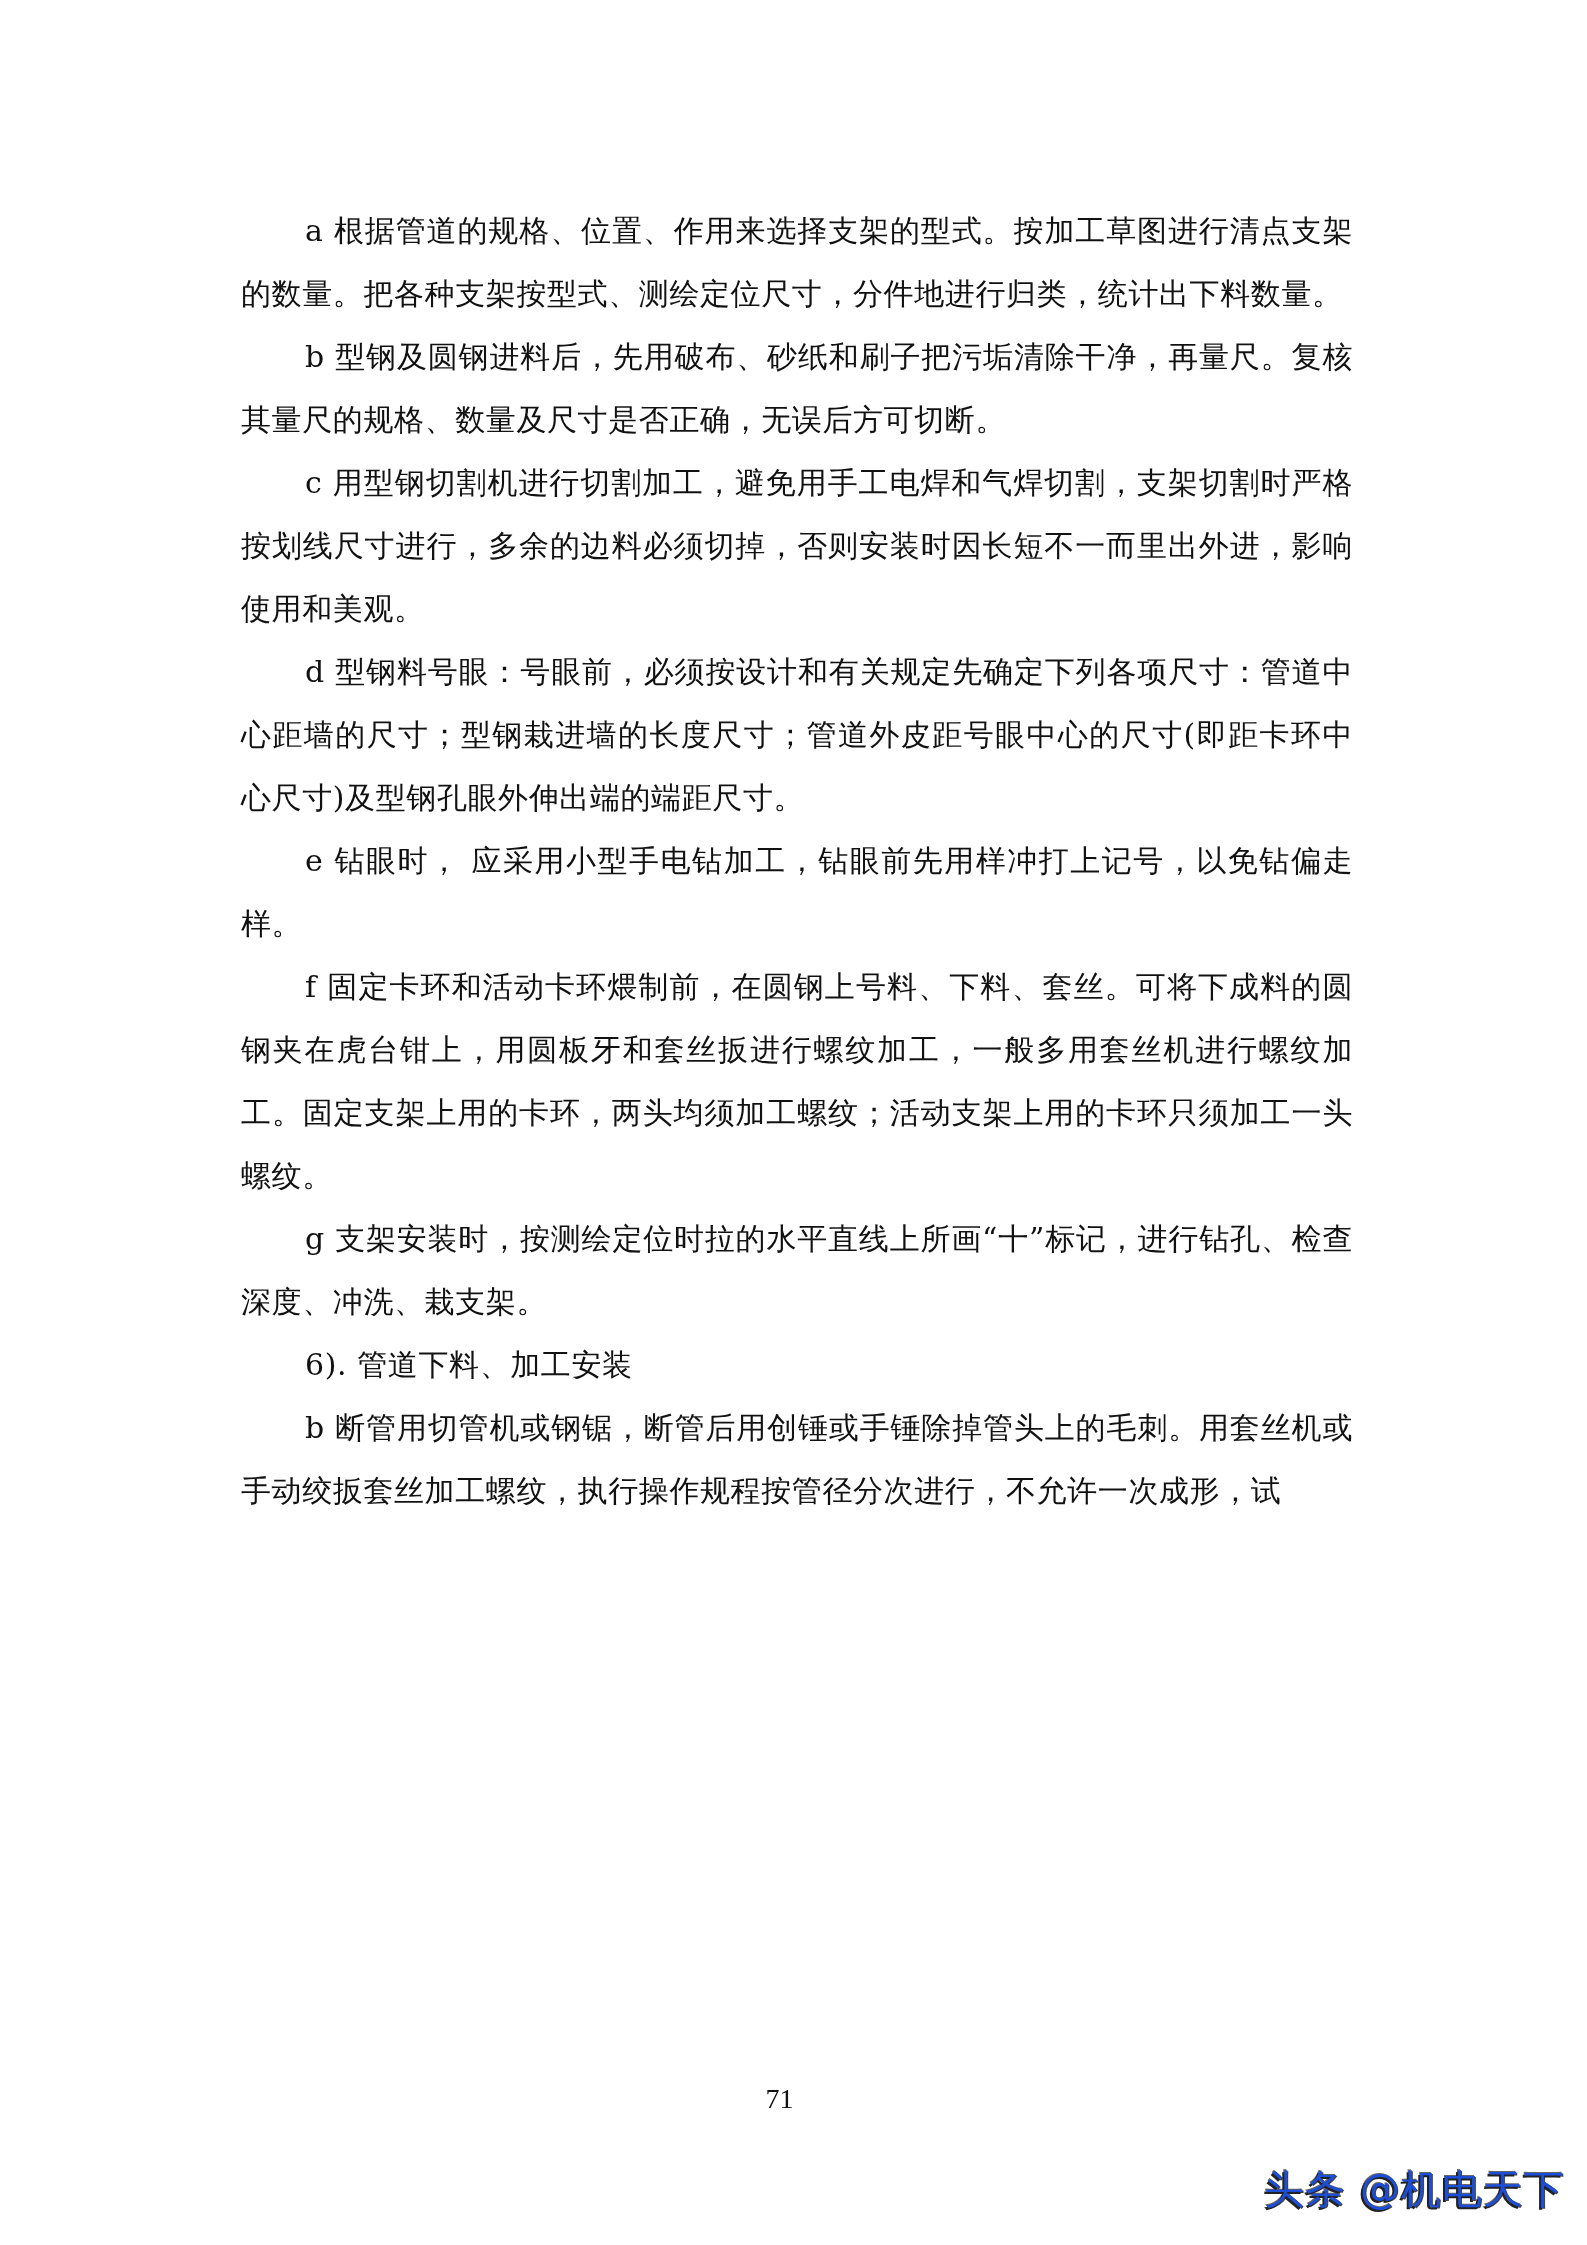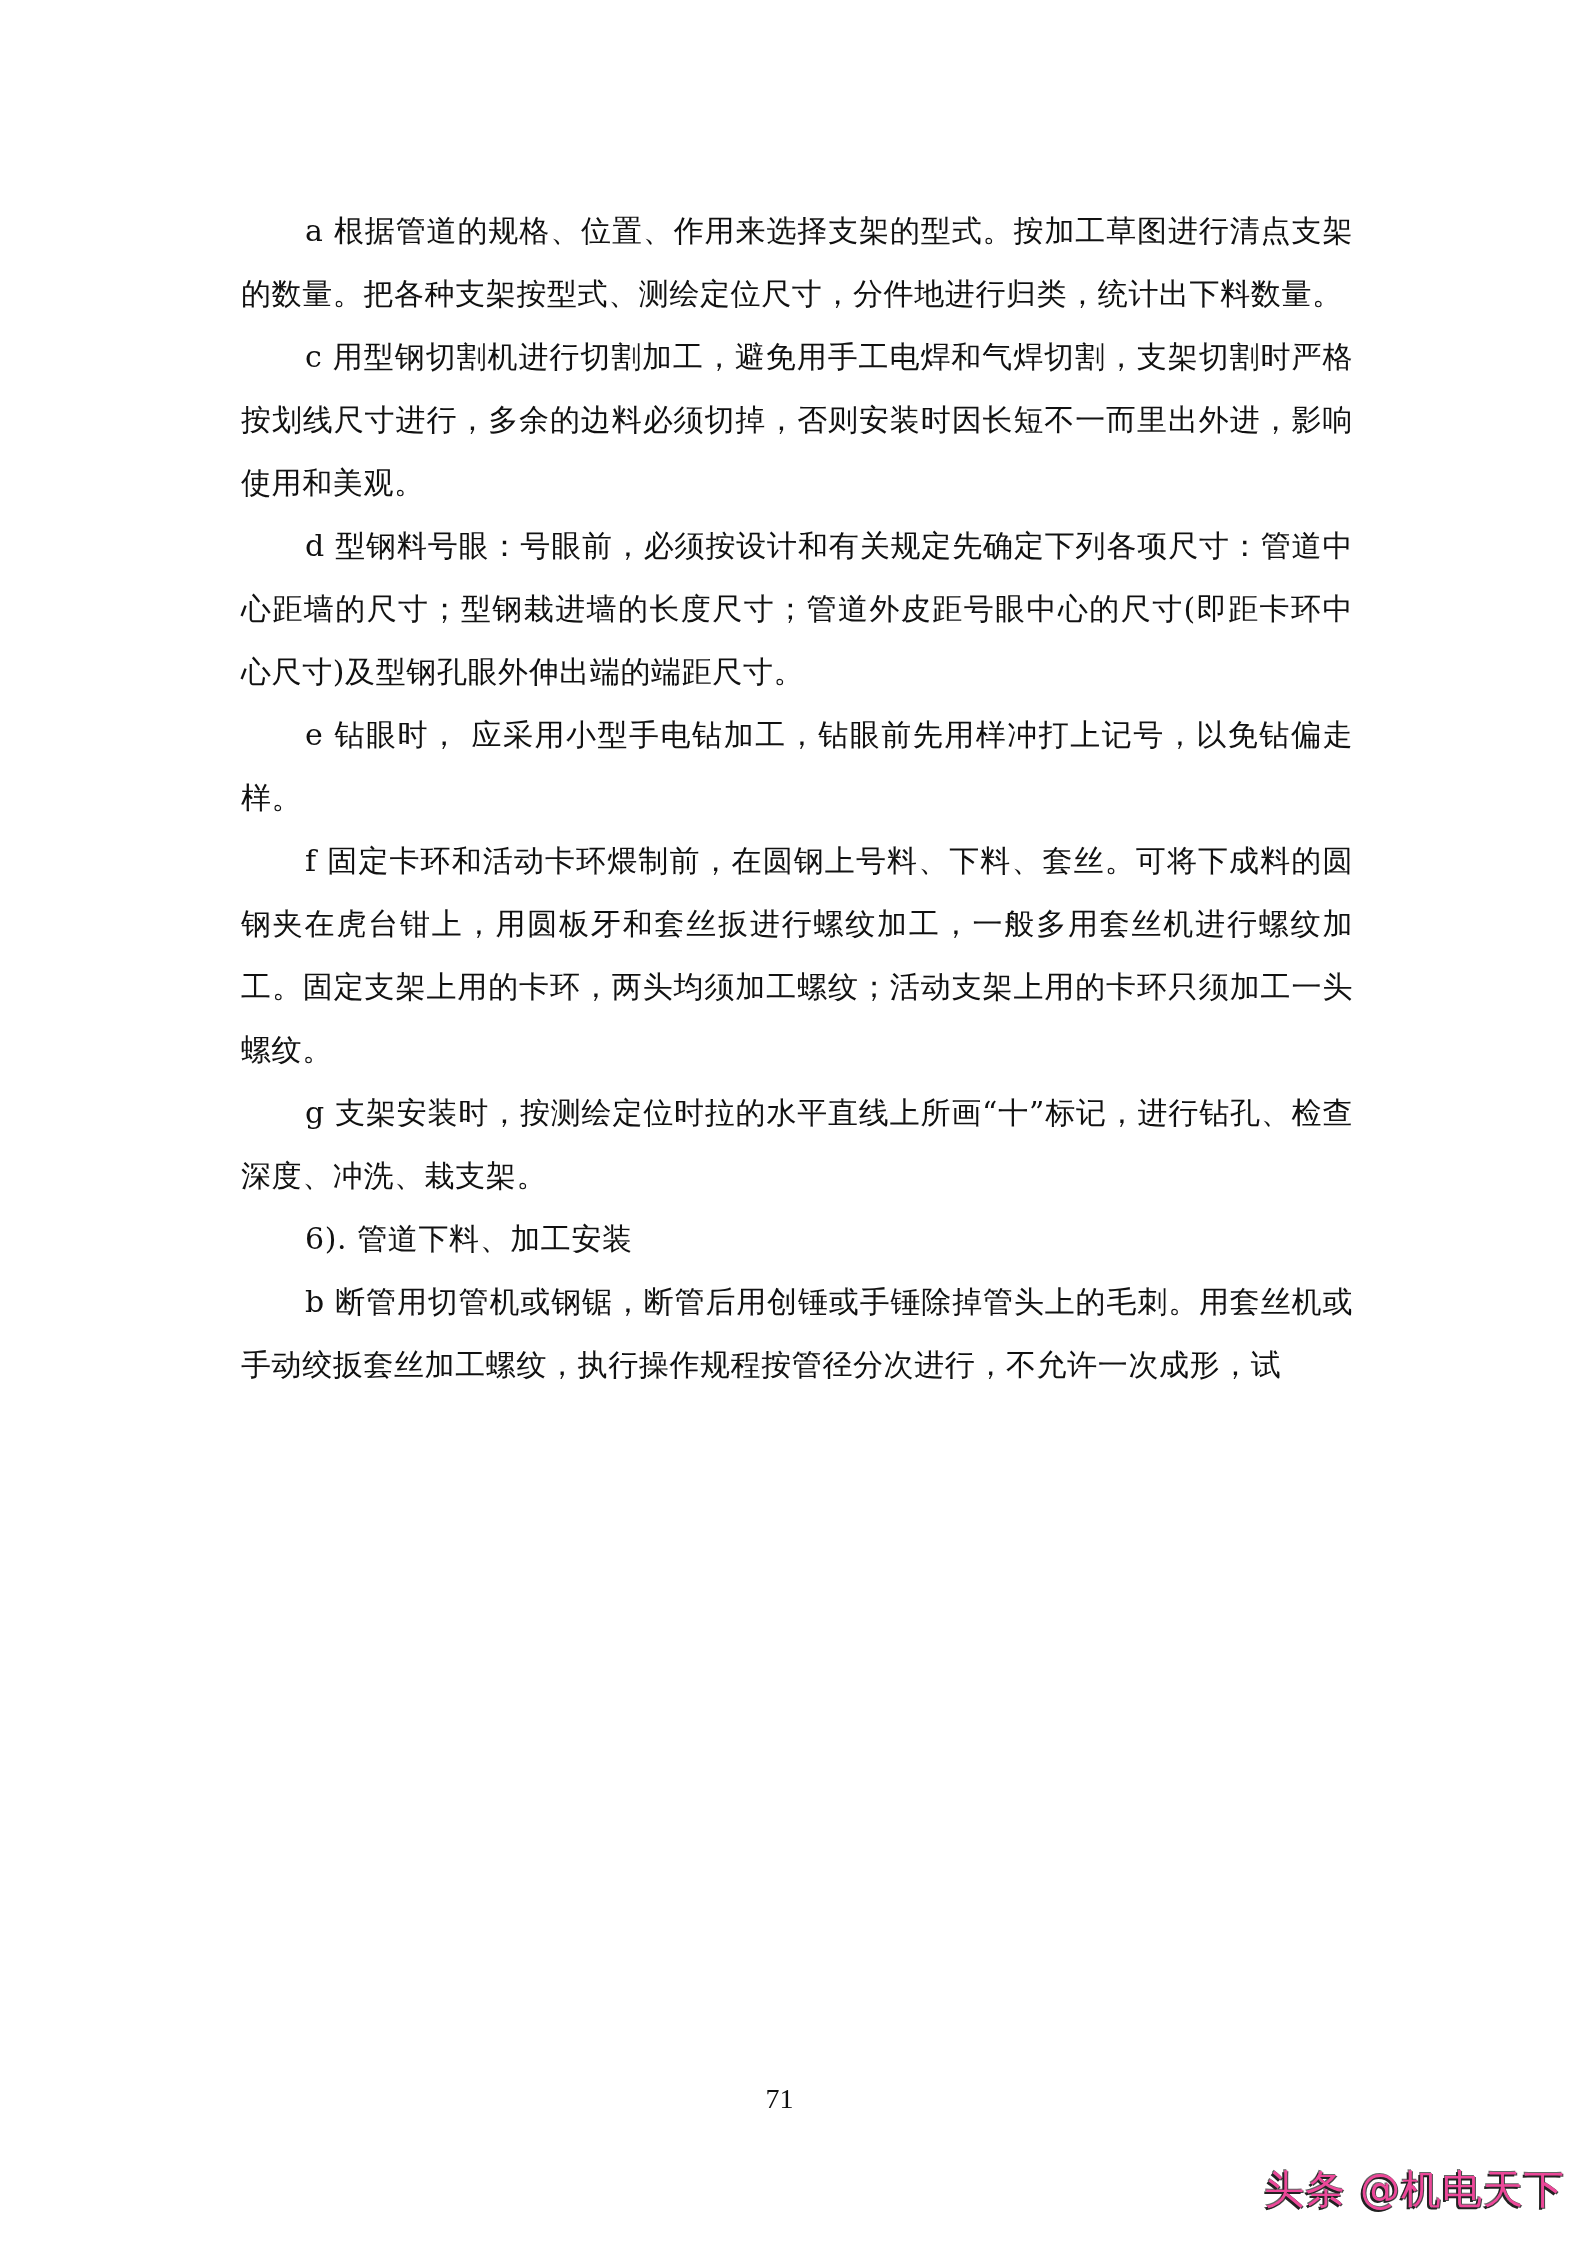--- a/index.html
+++ b/index.html
@@ -38,30 +38,31 @@
       font-size: 28px;
       font-family: "Liberation Serif", serif;
       color: #111;
     }
     .watermark {
       position: absolute;
       right: 22px;
       top: 2162px;
       font-family: "DejaVu Sans", "Liberation Sans", sans-serif;
       font-size: 40px;
-      color: #ec4899;
+      color: #1d4ed8;
       text-shadow: -2px 2px 0 #222, 1px 1px 0 #444, -1px -1px 0 #666;
       letter-spacing: 1px;
     }
   </style>
 </head>
 <body>
 
 <div class="page-body">
   <p class="para">a 根据管道的规格、位置、作用来选择支架的型式。按加工草图进行清点支架的数量。把各种支架按型式、测绘定位尺寸，分件地进行归类，统计出下料数量。</p>
+  <p class="para">b 型钢及圆钢进料后，先用破布、砂纸和刷子把污垢清除干净，再量尺。复核其量尺的规格、数量及尺寸是否正确，无误后方可切断。</p>
   <p class="para">c 用型钢切割机进行切割加工，避免用手工电焊和气焊切割，支架切割时严格按划线尺寸进行，多余的边料必须切掉，否则安装时因长短不一而里出外进，影响使用和美观。</p>
   <p class="para">d 型钢料号眼：号眼前，必须按设计和有关规定先确定下列各项尺寸：管道中心距墙的尺寸；型钢栽进墙的长度尺寸；管道外皮距号眼中心的尺寸(即距卡环中心尺寸)及型钢孔眼外伸出端的端距尺寸。</p>
   <p class="para">e 钻眼时， 应采用小型手电钻加工，钻眼前先用样冲打上记号，以免钻偏走样。</p>
   <p class="para">f 固定卡环和活动卡环煨制前，在圆钢上号料、下料、套丝。可将下成料的圆钢夹在虎台钳上，用圆板牙和套丝扳进行螺纹加工，一般多用套丝机进行螺纹加工。固定支架上用的卡环，两头均须加工螺纹；活动支架上用的卡环只须加工一头螺纹。</p>
   <p class="para">g 支架安装时，按测绘定位时拉的水平直线上所画“十”标记，进行钻孔、检查深度、冲洗、栽支架。</p>
   <p class="para">6). 管道下料、加工安装</p>
   <p class="para">b 断管用切管机或钢锯，断管后用创锤或手锤除掉管头上的毛刺。用套丝机或手动绞扳套丝加工螺纹，执行操作规程按管径分次进行，不允许一次成形，试</p>
 </div>
 
 <div class="page-number">71</div>

